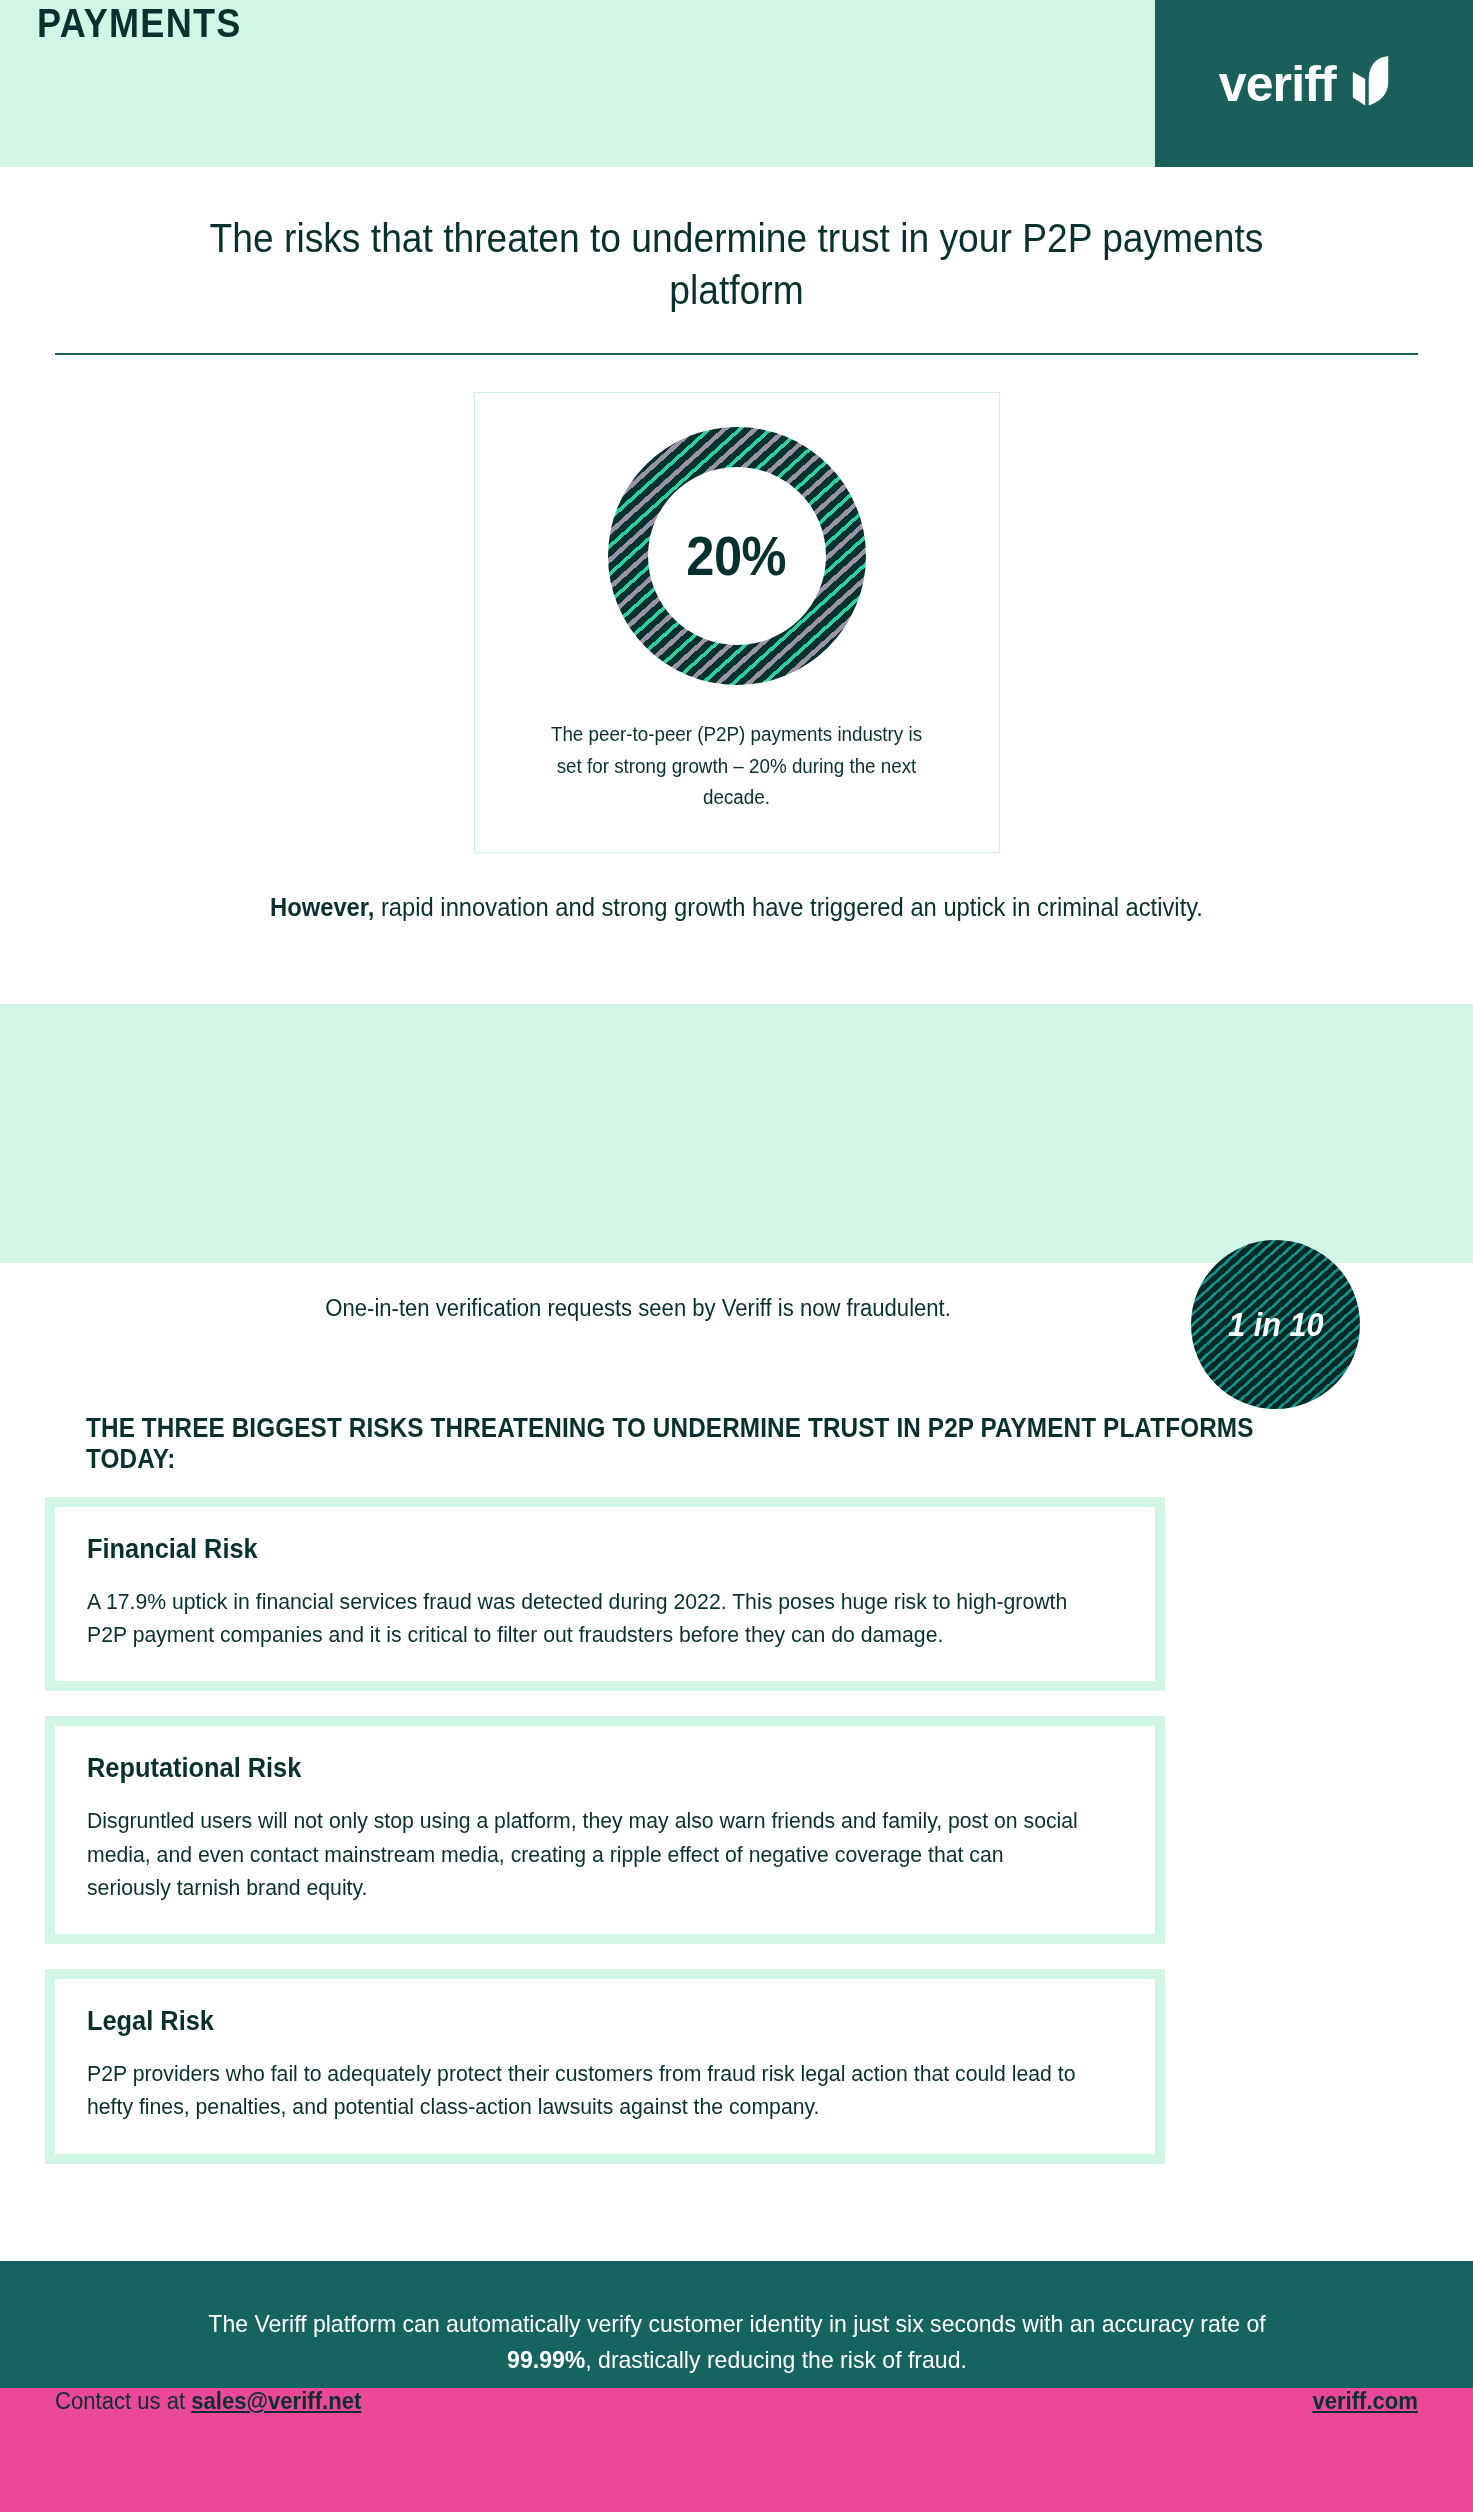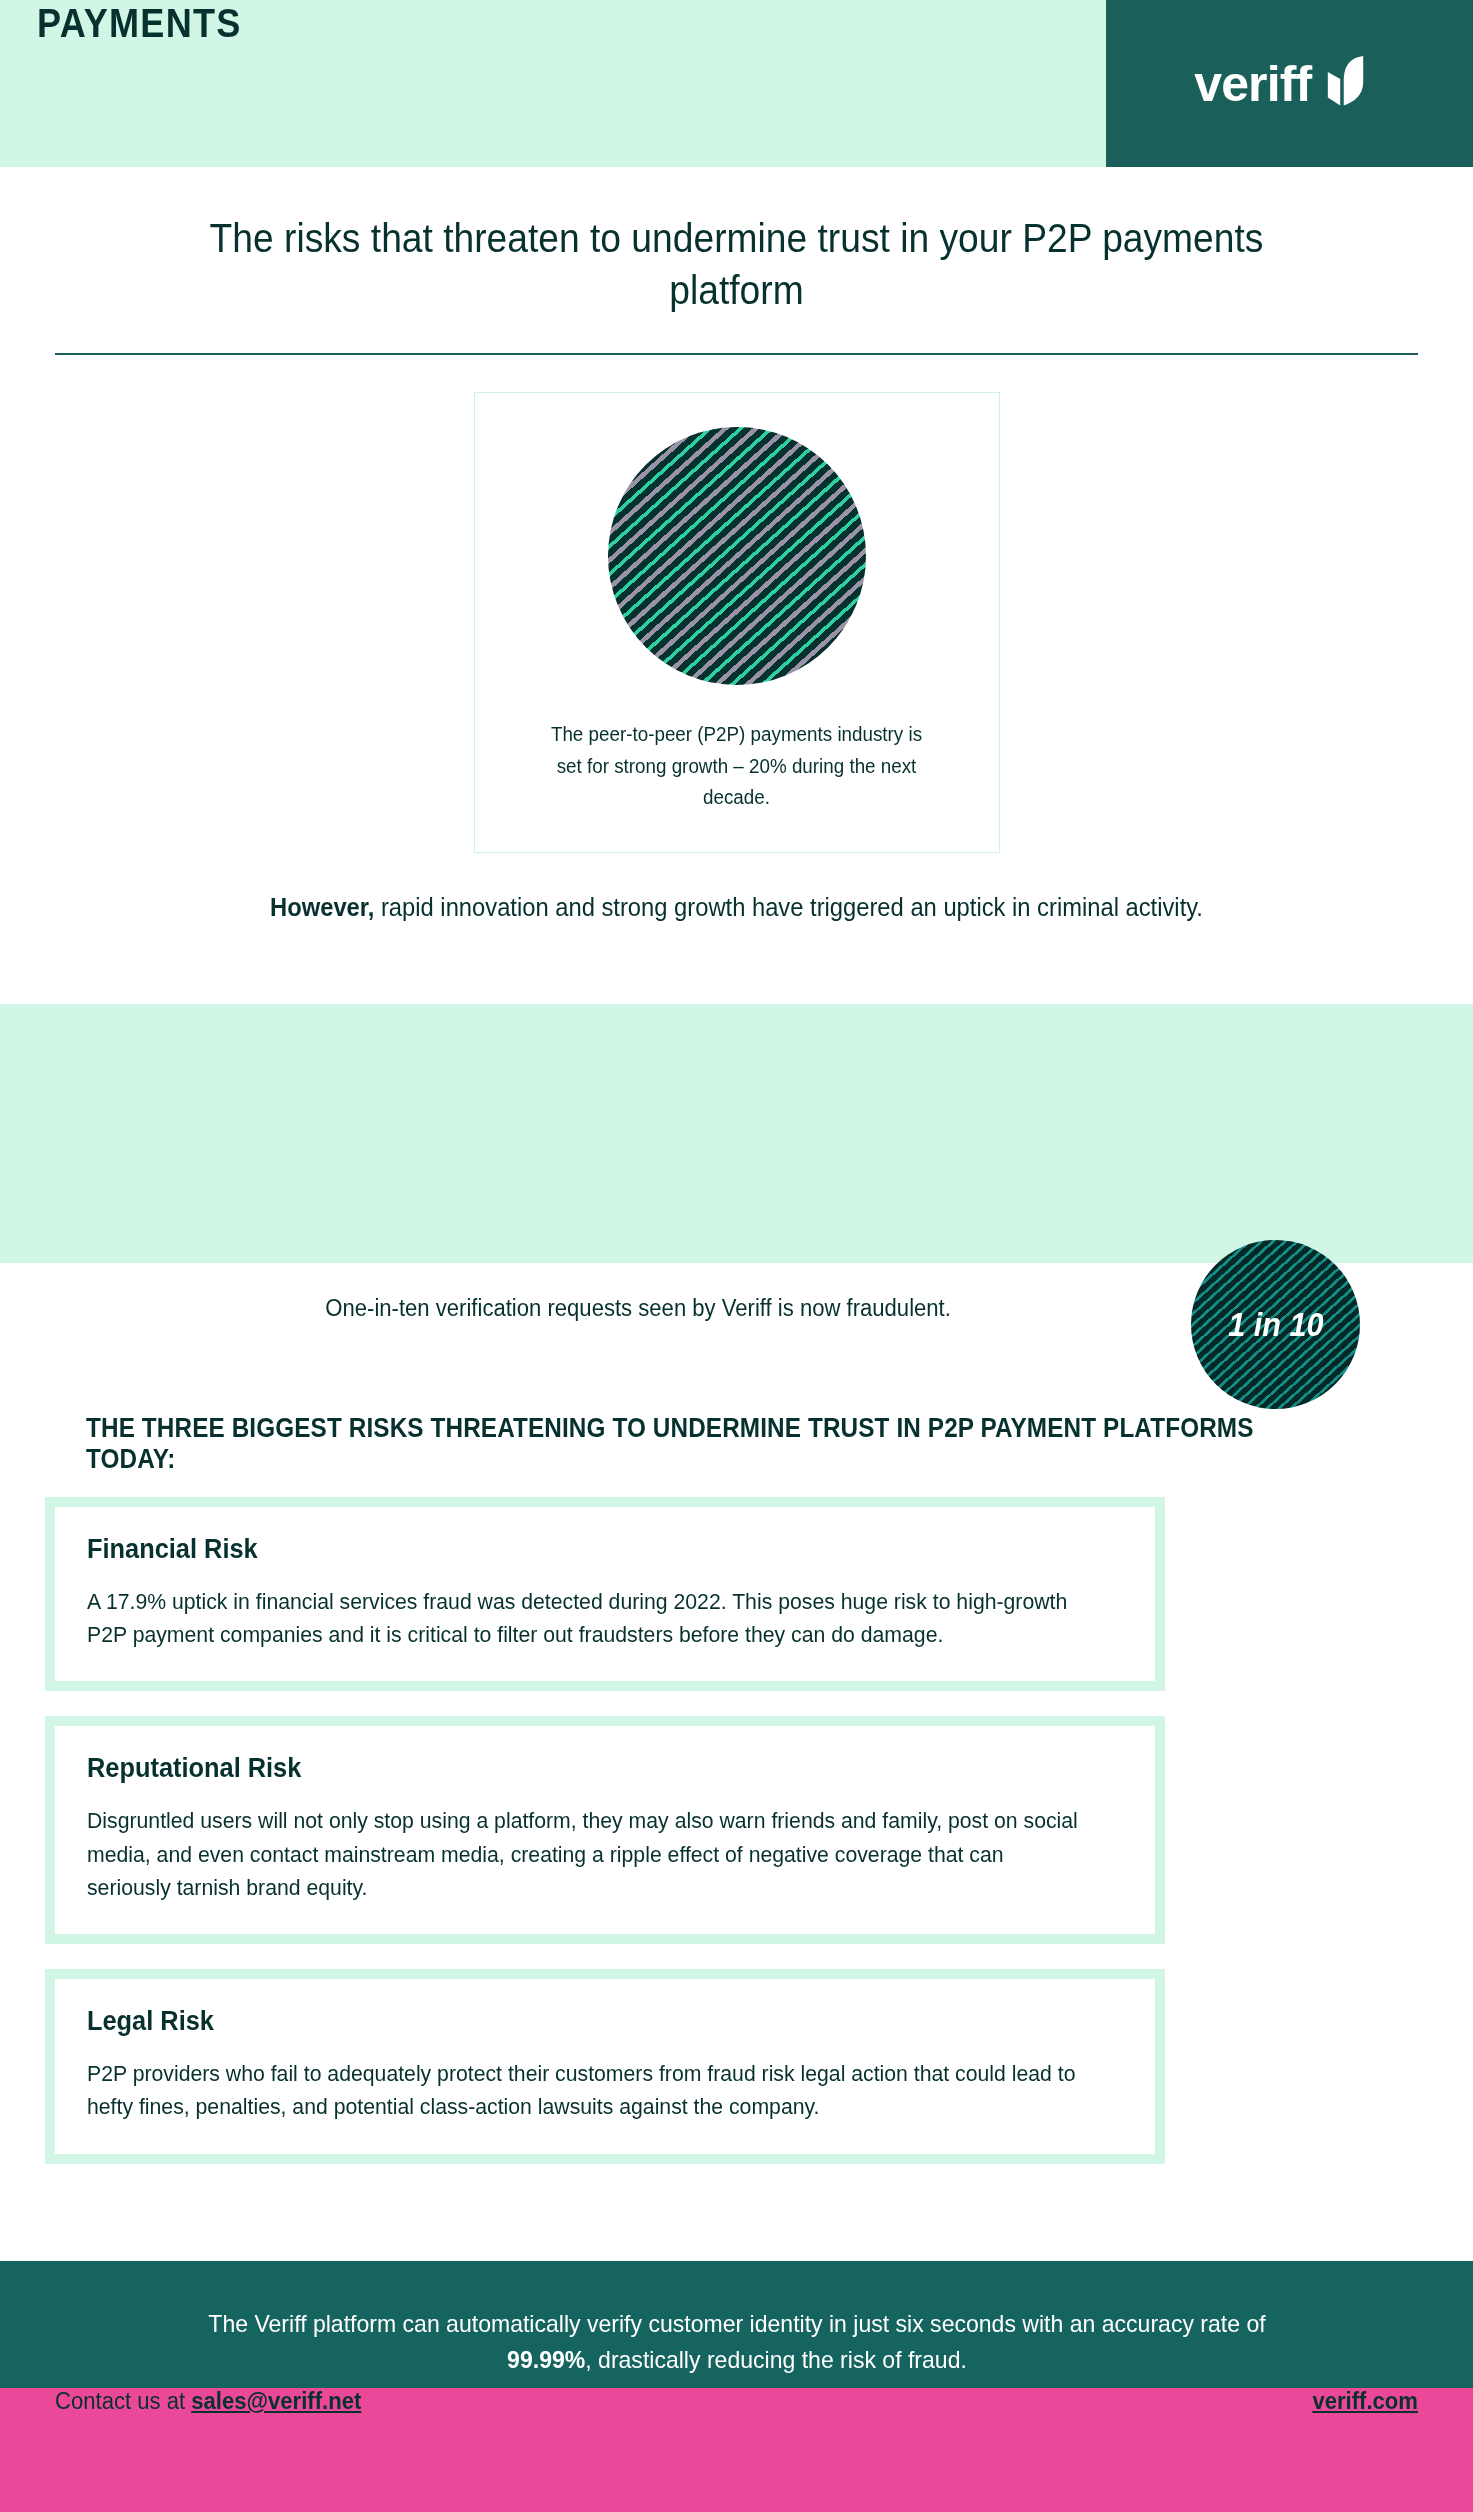--- a/index.html
+++ b/index.html
@@ -39,21 +39,21 @@
   }
   .header-title {
     font-size: 41px;
     font-weight: 700;
     letter-spacing: 0.035em;
     color: #07312e;
     transform: scaleX(0.88);
     transform-origin: left center;
   }
   .header-logo-panel {
-    width: 367px;
+    width: 318px;
     background: #1a5f5a;
     display: flex;
     align-items: center;
     justify-content: center;
     gap: 15px;
     padding-right: 19.6px;
   }
   .logo-word {
     font-size: 50px;
     font-weight: 700;
@@ -352,20 +352,23 @@
   <div class="title-block">
     <div class="page-title">The risks that threaten to undermine trust in your P2P payments platform</div>
   </div>
   <div class="rule"></div>
 
   <div class="stat-cards">
 
     <div class="stat-card">
       <div class="ring-wrap">
         <div class="ring"></div>
+        <div class="ring-hole">
+          <span class="ring-value">20%</span>
+        </div>
       </div>
       <div class="stat-caption">The peer-to-peer (P2P) payments industry is set for strong growth – 20% during the next decade.</div>
     </div>
 
 
   </div>
 
   <div class="however">
     <b>However,</b><span> rapid innovation and strong growth have triggered an uptick in criminal activity.</span>
   </div>

